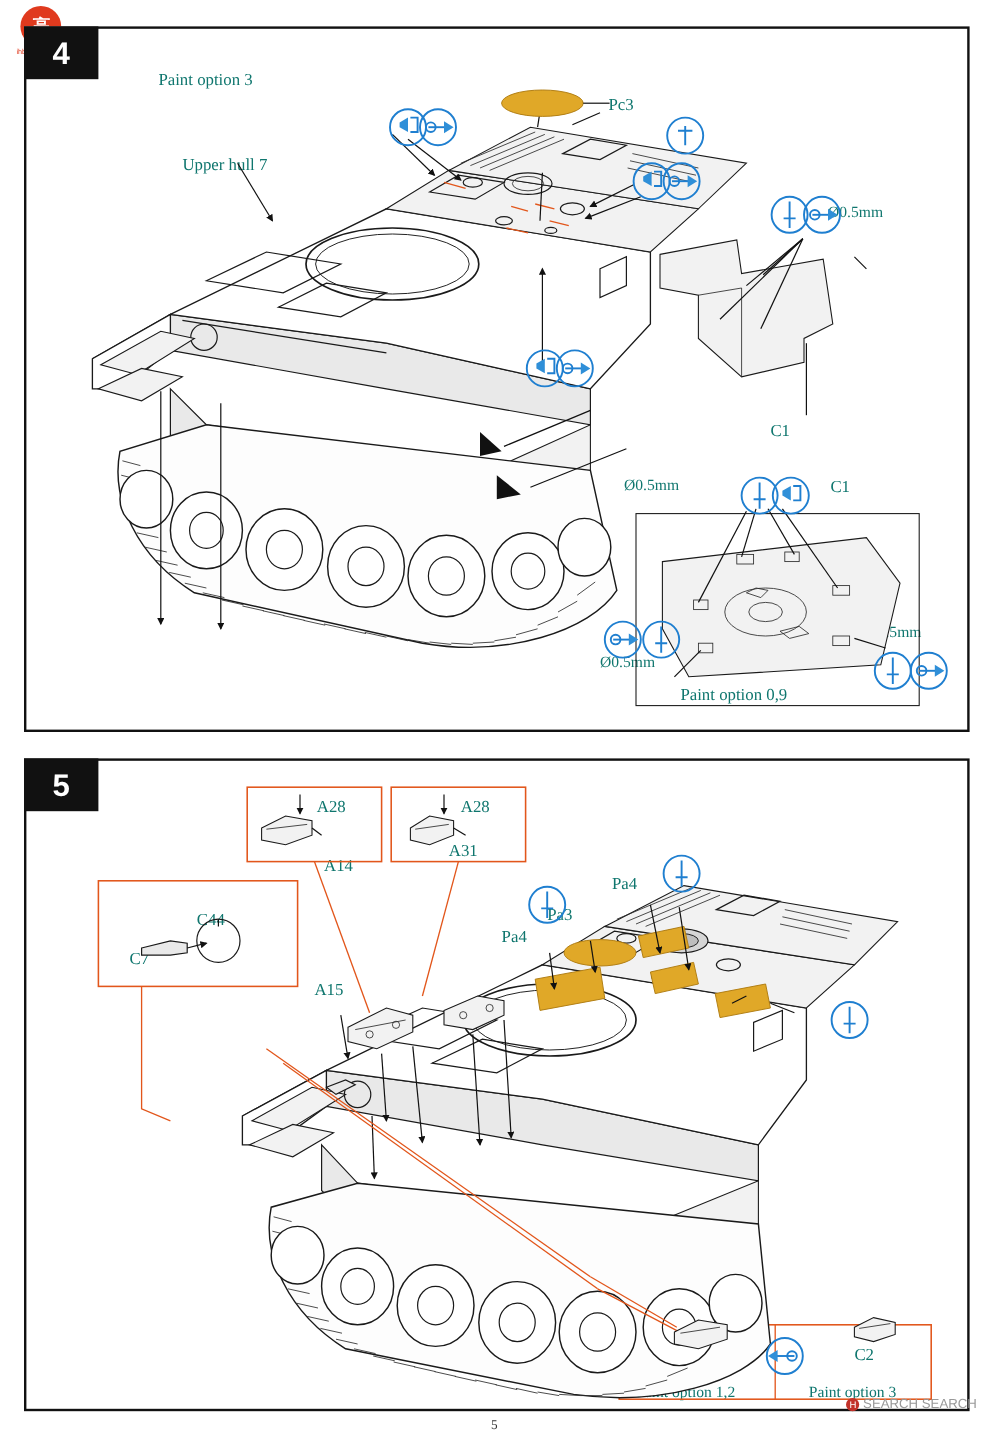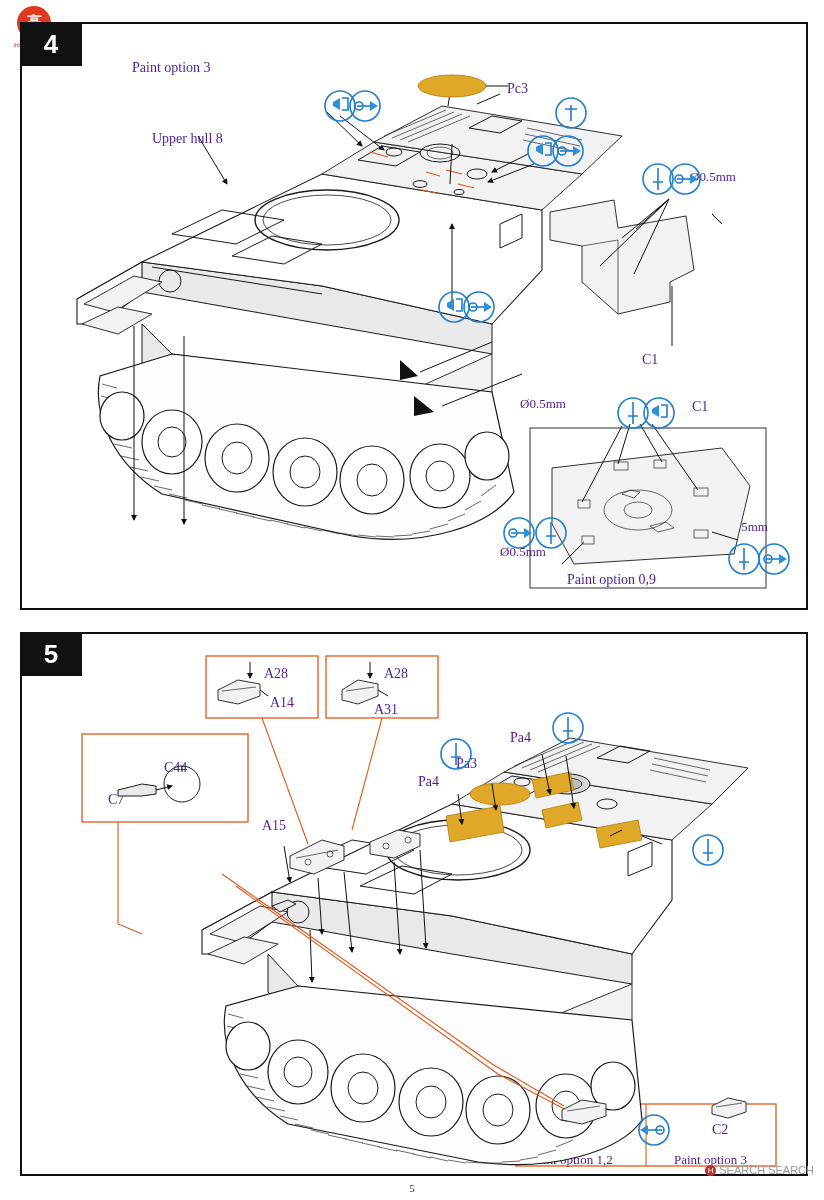--- a/index.html
+++ b/index.html
@@ -42,21 +42,21 @@
   #panel4{left:20px;top:22px;width:784px;height:584px;}
   #panel5{left:20px;top:632px;width:784px;height:540px;}
 
   .step-num{
     position:absolute;left:-2px;top:-2px;width:62px;height:44px;background:#111;color:#fff;
     font-family:"Liberation Sans",sans-serif;font-size:26px;font-weight:bold;
     display:flex;align-items:center;justify-content:center;
   }
 
   .lbl{
-    position:absolute;font-family:"Liberation Serif",serif;font-size:14px;color:#4c1d95;
+    position:absolute;font-family:"Liberation Serif",serif;font-size:14px;color:#0f766e;
     white-space:nowrap;
   }
   .lbl.sm{font-size:13px;}
 
   .page-num{
     position:absolute;left:0;right:0;bottom:6px;text-align:center;
     font-size:11px;color:#333;font-family:"Liberation Serif",serif;
   }
 
   
@@ -82,21 +82,21 @@
   <div class="wm-topleft">
     <div class="wm-badge">高</div>
     <div class="wm-sub">ihb-chobbi.com</div>
     <div class="wm-sub2">模型网</div>
   </div>
 
   <div class="panel" id="panel4">
     <div class="step-num">4</div>
 
     <div class="lbl" style="left:110px;top:36px;">Paint option 3</div>
-    <div class="lbl" style="left:130px;top:107px;">Upper hull 8</div>
+    <div class="lbl" style="left:130px;top:107px;">Upper hull 7</div>
     <div class="lbl" style="left:485px;top:57px;text-align:center;">Pc3</div>
     <div class="lbl" style="left:620px;top:328px;">C1</div>
     <div class="lbl" style="left:670px;top:375px;">C1</div>
     <div class="lbl sm" style="left:668px;top:145px;">Ø0.5mm</div>
     <div class="lbl sm" style="left:498px;top:372px;">Ø0.5mm</div>
     <div class="lbl sm" style="left:478px;top:520px;">Ø0.5mm</div>
     <div class="lbl sm" style="left:700px;top:495px;">Ø0.5mm</div>
     <div class="lbl" style="left:545px;top:548px;">Paint option 0,9</div>
 
     <svg class="layer" viewBox="0 0 784 584">
@@ -327,21 +327,21 @@
 
       <ellipse cx="430" cy="62" rx="34" ry="11" class="gold"></ellipse>
       <path class="leader" d="M464,62 L486,62"></path>
     </svg>
   </div>
 
   <div class="panel" id="panel5">
     <div class="step-num">5</div>
 
     <div class="lbl" style="left:242px;top:32px;">A28</div>
-    <div class="lbl" style="left:248px;top:61px;">A14</div>
+    <div class="lbl" style="left:248px;top:81px;">A14</div>
     <div class="lbl" style="left:362px;top:32px;">A28</div>
     <div class="lbl" style="left:352px;top:68px;">A31</div>
     <div class="lbl" style="left:142px;top:126px;">C44</div>
     <div class="lbl" style="left:86px;top:158px;">C7</div>
     <div class="lbl" style="left:240px;top:184px;">A15</div>
     <div class="lbl" style="left:396px;top:140px;">Pa4</div>
     <div class="lbl" style="left:434px;top:122px;">Pa3</div>
     <div class="lbl" style="left:488px;top:96px;">Pa4</div>
     <div class="lbl" style="left:578px;top:182px;">C6</div>
     <div class="lbl" style="left:612px;top:212px;">Pa4</div>

